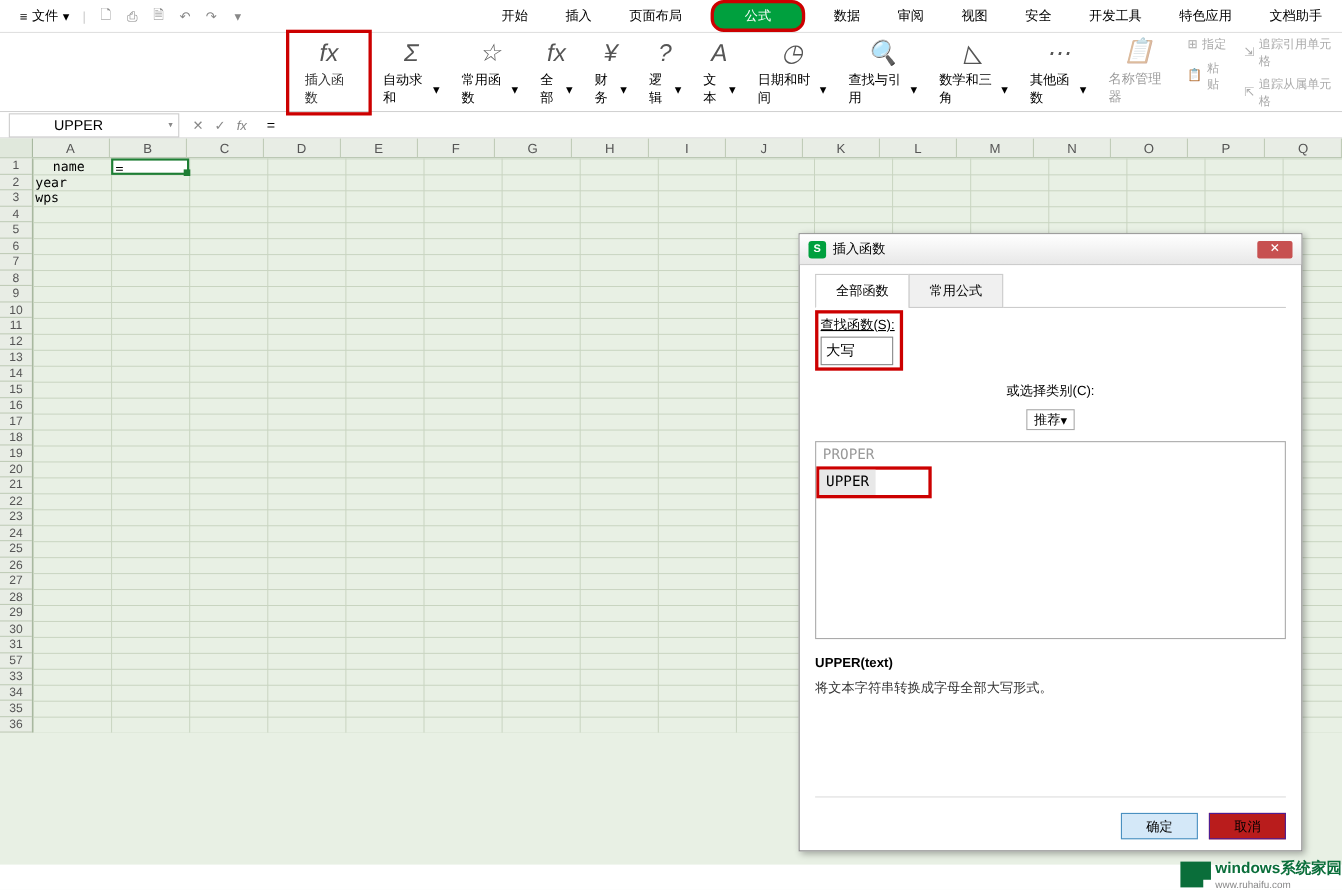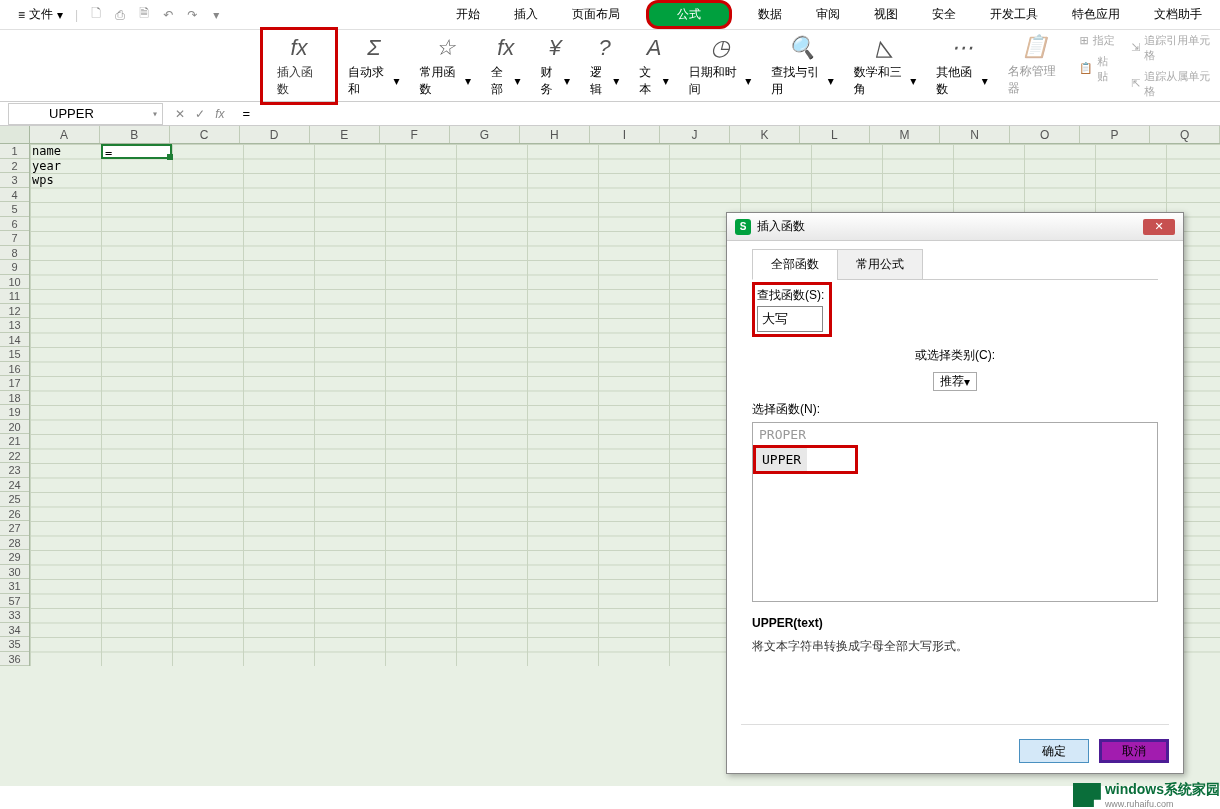--- a/index.html
+++ b/index.html
@@ -45,39 +45,39 @@
 .cells-grid { position: absolute; inset: 0; background-image: linear-gradient(to right,#c8d4c0 1px,transparent 1px),linear-gradient(to bottom,#c8d4c0 1px,transparent 1px); background-size: 71px 14.5px; }
 .cell { position: absolute; width: 71px; height: 14.5px; font-family: monospace; font-size: 12px; padding-left: 2px; line-height: 14.5px; }
 .cell.active { border: 2px solid #1e7e34; background: #fff; }
 .cell.active::after { content: ""; position: absolute; right: -3px; bottom: -3px; width: 6px; height: 6px; background: #1e7e34; }
 
 
 .dialog { position: absolute; left: 726px; top: 212px; width: 458px; height: 562px; border: 1px solid #888; background: #fff; box-shadow: 2px 2px 6px rgba(0,0,0,0.3); }
 .dialog-title { height: 28px; background: linear-gradient(#fff,#e8e8e8); display: flex; align-items: center; padding: 0 8px; border-bottom: 1px solid #ccc; }
 .dialog-title .ticon { width: 16px; height: 16px; background: #00a03e; border-radius: 3px; margin-right: 6px; display: flex; align-items: center; justify-content: center; color: #fff; font-size: 10px; font-weight: bold; }
 .dialog-title .close { margin-left: auto; width: 32px; height: 16px; background: #c75050; border-radius: 2px; color: #fff; text-align: center; line-height: 14px; font-size: 11px; }
-.dialog-body { padding: 8px 25px; }
+.dialog-body { padding: 8px 14px; }
 .dlg-tabs { display: flex; border-bottom: 1px solid #ccc; margin-bottom: 10px; }
 .dlg-tab { padding: 6px 18px; border: 1px solid #ccc; background: #f0f0f0; margin-right: -1px; margin-bottom: -1px; }
 .dlg-tab.active { background: #fff; border-bottom: 1px solid #fff; }
-.dlg-label { margin: 8px 0 4px; }
+.dlg-label { margin: 8px 0 4px; text-decoration: underline; }
 .search-box { width: 66px; height: 26px; border: 1px solid #888; padding-left: 4px; font-size: 13px; display: flex; align-items: center; }
 .search-wrap { border: 3px solid #cc0000; padding: 14px 2px 2px 2px; width: 80px; margin-bottom: 6px; margin-top: -8px; }
 .search-wrap .dlg-label { margin: -12px 0 2px; }
 .cat-row { display: flex; align-items: center; gap: 8px; margin: 10px 0; flex-direction: column; }
 .cat-select { flex: 1; height: 22px; border: 1px solid #aaa; padding: 0 6px; display: flex; align-items: center; justify-content: flex-end; background: #fff; max-width: 250px; }
 .fn-list { border: 1px solid #aaa; height: 180px; background: #fff; overflow: auto; }
 .fn-item { padding: 4px 6px; font-family: monospace; font-size: 13px; }
 .fn-item.dim { color: #999; }
 .fn-item.sel { background: #e8e8e8; }
 .fn-highlight { border: 3px solid #cc0000; display: inline-block; padding-right: 48px; margin-top: -1px; }
 .fn-sig { font-weight: bold; margin: 14px 0 8px; }
 .fn-desc { color: #333; margin-bottom: 20px; }
 .dlg-footer { position: absolute; bottom: 10px; right: 14px; display: flex; gap: 10px; }
-.dlg-btn { width: 70px; height: 24px; border: 3px solid #4c1d95; background: #a21caf; display: flex; align-items: center; justify-content: center; }
+.dlg-btn { width: 70px; height: 24px; border: 1px solid #4c1d95; background: #b91c1c; display: flex; align-items: center; justify-content: center; }
 .dlg-btn.primary { background: #d4e8f8; border: 1px solid #4a90c0; }
 .dlg-line { position: absolute; left: 14px; right: 14px; bottom: 48px; border-top: 1px solid #ddd; }
 
 
 .watermark { position: absolute; right: 0; bottom: 0; font-size: 14px; font-weight: bold; color: #0a6e3a; display: flex; align-items: center; gap: 4px; }
 .watermark .wicon { width: 28px; height: 24px; background: #0a6e3a; clip-path: polygon(0 0,100% 0,100% 70%,75% 70%,75% 100%,0 100%); }
 .watermark .wsub { font-size: 9px; color: #888; display: block; font-weight: normal; }
 </style>
 </head>
 <body>
@@ -278,21 +278,21 @@
         <div class="row-header">30</div>
         <div class="row-header">31</div>
         <div class="row-header">57</div>
         <div class="row-header">33</div>
         <div class="row-header">34</div>
         <div class="row-header">35</div>
         <div class="row-header">36</div>
       </div>
     <div class="cells">
       <div class="cells-grid"></div>
-      <div class="cell" style="left:0;top:0">name</div>
+      <div class="cell" style="left:16px;top:0">name</div>
       <div class="cell" style="left:0;top:14.5px">year</div>
       <div class="cell" style="left:0;top:29px">wps</div>
       <div class="cell active" style="left:71px;top:0">=</div>
     </div>
   </div>
 </div>
 
 <div class="dialog">
   <div class="dialog-title">
     <div class="ticon">S</div>
@@ -310,21 +310,20 @@
           <span>大写</span>
         </div>
     </div>
     <div class="cat-row">
       <span>或选择类别(C):</span>
       <div class="cat-select">
         <span>推荐</span>
         <span>▾</span>
       </div>
     </div>
-    <div class="dlg-label">选择函数(N):</div>
     <div class="fn-list">
       <div class="fn-item dim">PROPER</div>
       <div class="fn-highlight"><div class="fn-item sel">UPPER</div></div>
     </div>
     <div class="fn-sig">UPPER(text)</div>
     <div class="fn-desc">将文本字符串转换成字母全部大写形式。</div>
   </div>
   <div class="dlg-line"></div>
   <div class="dlg-footer">
     <div class="dlg-btn primary">

